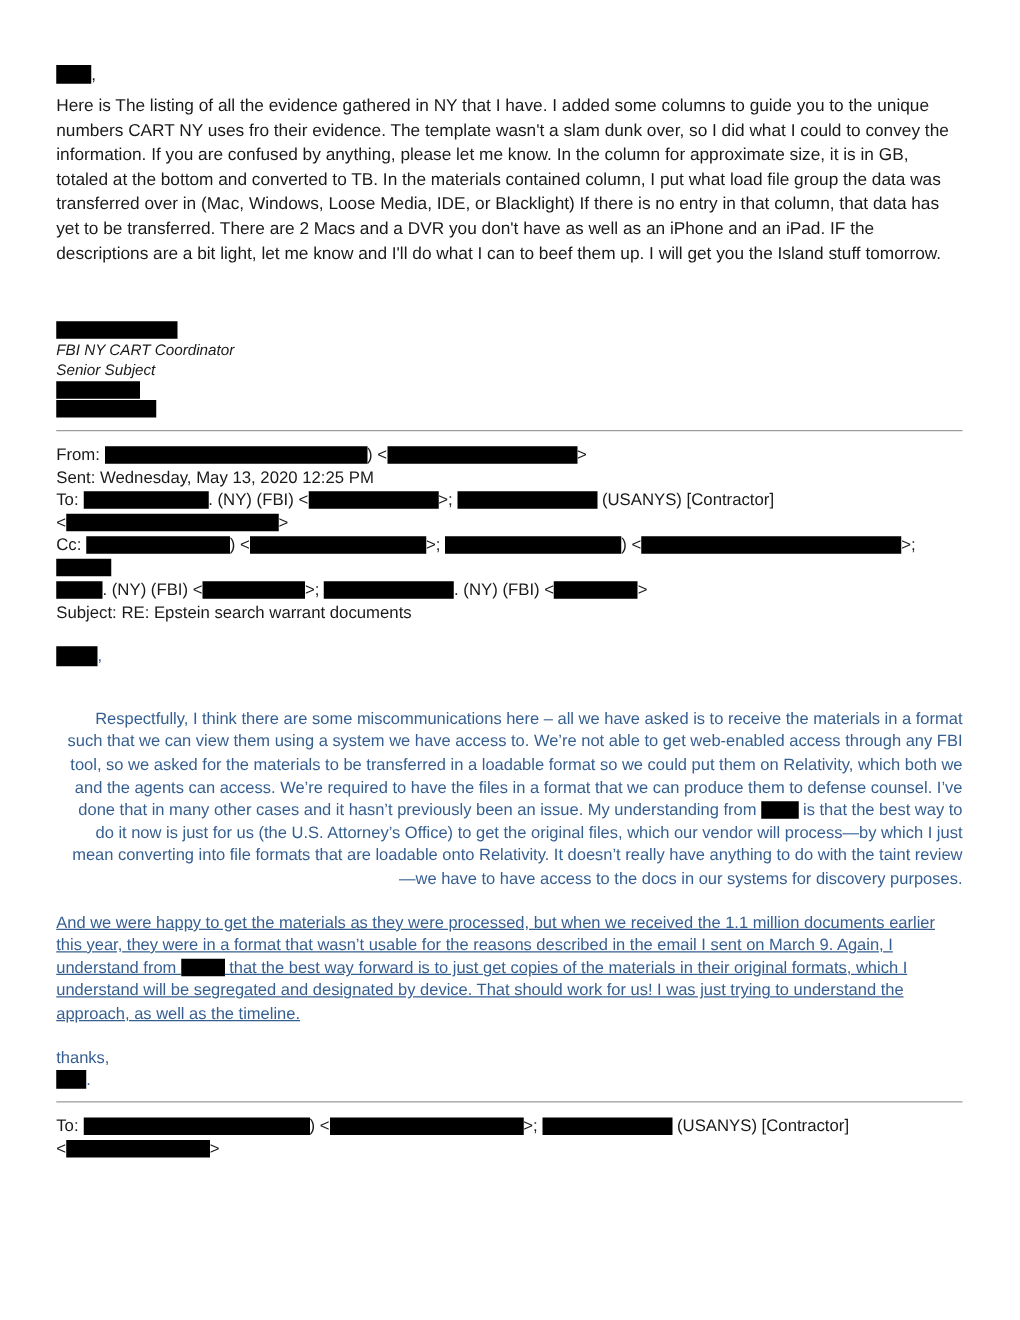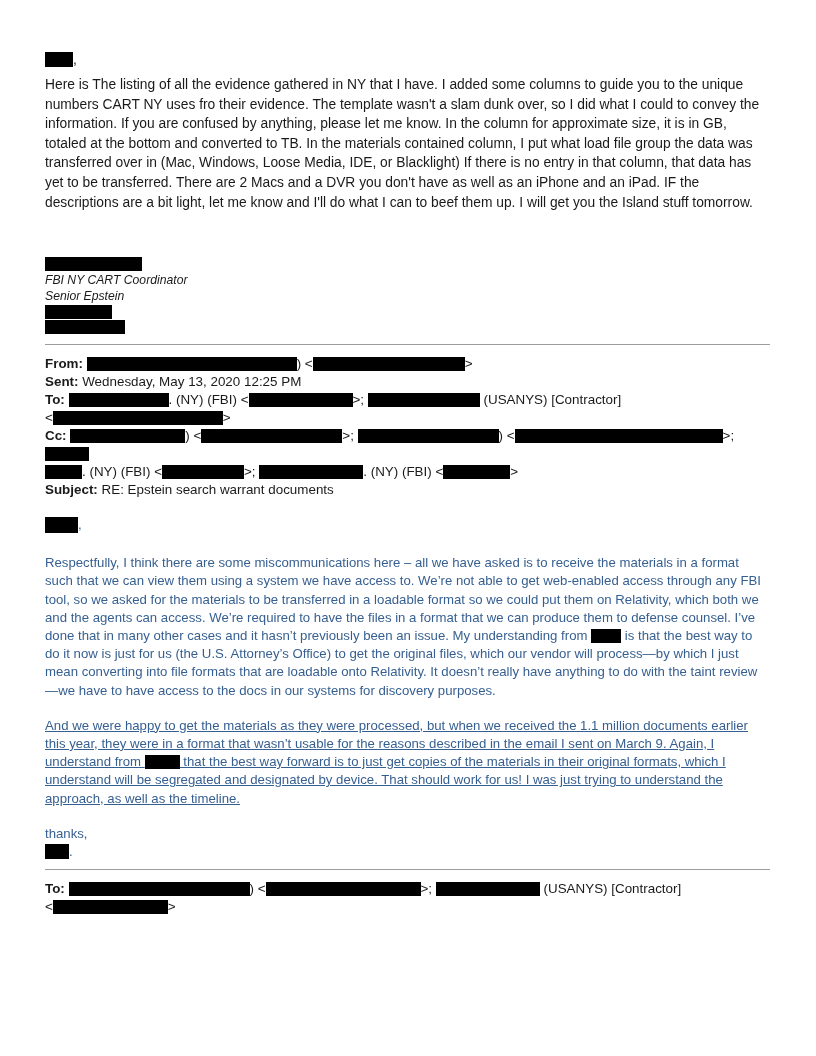--- a/index.html
+++ b/index.html
@@ -5,63 +5,63 @@
   html,body{margin:0;padding:0;background:#e8e8e8;}
   .page{
     width:816px;height:1056px;background:#fff;margin:0 auto;
     overflow:hidden;box-sizing:border-box;
     font-family:"Liberation Sans", sans-serif;
     color:#1a1a1a;
   }
   .content{padding:50px 46px 0 45px;}
   .line{white-space:normal;}
   .redact{display:inline-block;background:#000;height:13px;vertical-align:-2px;}
-  .b{font-weight:bold;}
+  .b{font-weight:normal;}
 
   .greeting1{font-size:13.8px;line-height:20px;}
   .greeting1 .redact{height:15px;vertical-align:-3px;}
 
   .body1{margin:5px 0 0 0;font-size:13.8px;line-height:19.6px;}
 
   .sig{margin-top:45px;font-size:12.2px;line-height:15.8px;font-style:italic;}
   .sig .redact{height:14px;vertical-align:-3px;}
 
   hr.divider{border:none;border-top:1px solid #9c9c9c;margin:8px 0 0 0;}
 
   .hdr{margin-top:10px;font-size:13.4px;line-height:18px;}
   .hdr .line{margin:0;}
   .hdr .redact{height:14px;vertical-align:-3px;}
 
   .blue{color:#365F91;}
   .greeting2{margin-top:17px;font-size:13.2px;line-height:18px;}
   .greeting2 .redact{height:16px;vertical-align:-4px;}
   .bluepara{margin:0;font-size:13.2px;line-height:18.2px;}
   .bluepara .redact{height:14px;vertical-align:-3px;}
-  .p1{margin-top:20px;}
+  .p1{margin-top:32px;text-align:right;}
   .p2{margin-top:17px;text-decoration:underline;}
   .signoff{margin-top:17px;font-size:13.2px;line-height:18.2px;}
   .signoff-name{font-size:13.2px;line-height:18.2px;}
   .signoff-name .redact{height:15px;vertical-align:-3px;}
 
   .hdr2{margin-top:37px;}
 </style>
 </head>
 <body>
 
 <div class="page">
   <div class="content">
 
     <div class="greeting1 line"><span class="redact" style="width: 28px; height: 15px;"></span><span>,</span></div>
 
     <p class="body1">Here is The listing of all the evidence gathered in NY that I have. I added some columns to guide you to the unique numbers CART NY uses fro their evidence. The template wasn't a slam dunk over, so I did what I could to convey the information. If you are confused by anything, please let me know. In the column for approximate size, it is in GB, totaled at the bottom and converted to TB. In the materials contained column, I put what load file group the data was transferred over in (Mac, Windows, Loose Media, IDE, or Blacklight) If there is no entry in that column, that data has yet to be transferred. There are 2 Macs and a DVR you don't have as well as an iPhone and an iPad. IF the descriptions are a bit light, let me know and I'll do what I can to beef them up. I will get you the Island stuff tomorrow.</p>
 
     <div class="sig">
       <div class="line"><span class="redact" style="width: 97px; height: 14px;"></span></div>
       <div class="line">FBI NY CART Coordinator</div>
-      <div class="line">Senior Epstein</div>
+      <div class="line">Senior Subject</div>
       <div class="line"><span class="redact" style="width: 67px; height: 14px;"></span></div>
       <div class="line"><span class="redact" style="width: 80px; height: 14px;"></span></div>
     </div>
 
     <hr class="divider">
 
     <div class="hdr">
       <div class="line"><span class="b">From: </span><span class="redact" style="width: 210px;"></span><span>) &lt;</span><span class="redact" style="width: 152px;"></span><span>&gt;</span></div>
       <div class="line"><span class="b">Sent: </span><span>Wednesday, May 13, 2020 12:25 PM</span></div>
       <div class="line"><span class="b">To: </span><span class="redact" style="width: 100px;"></span><span>. (NY) (FBI) &lt;</span><span class="redact" style="width: 104px;"></span><span>&gt;; </span><span class="redact" style="width: 112px;"></span><span> (USANYS) [Contractor]</span><br><span>&lt;</span><span class="redact" style="width: 170px;"></span><span>&gt;</span></div>

